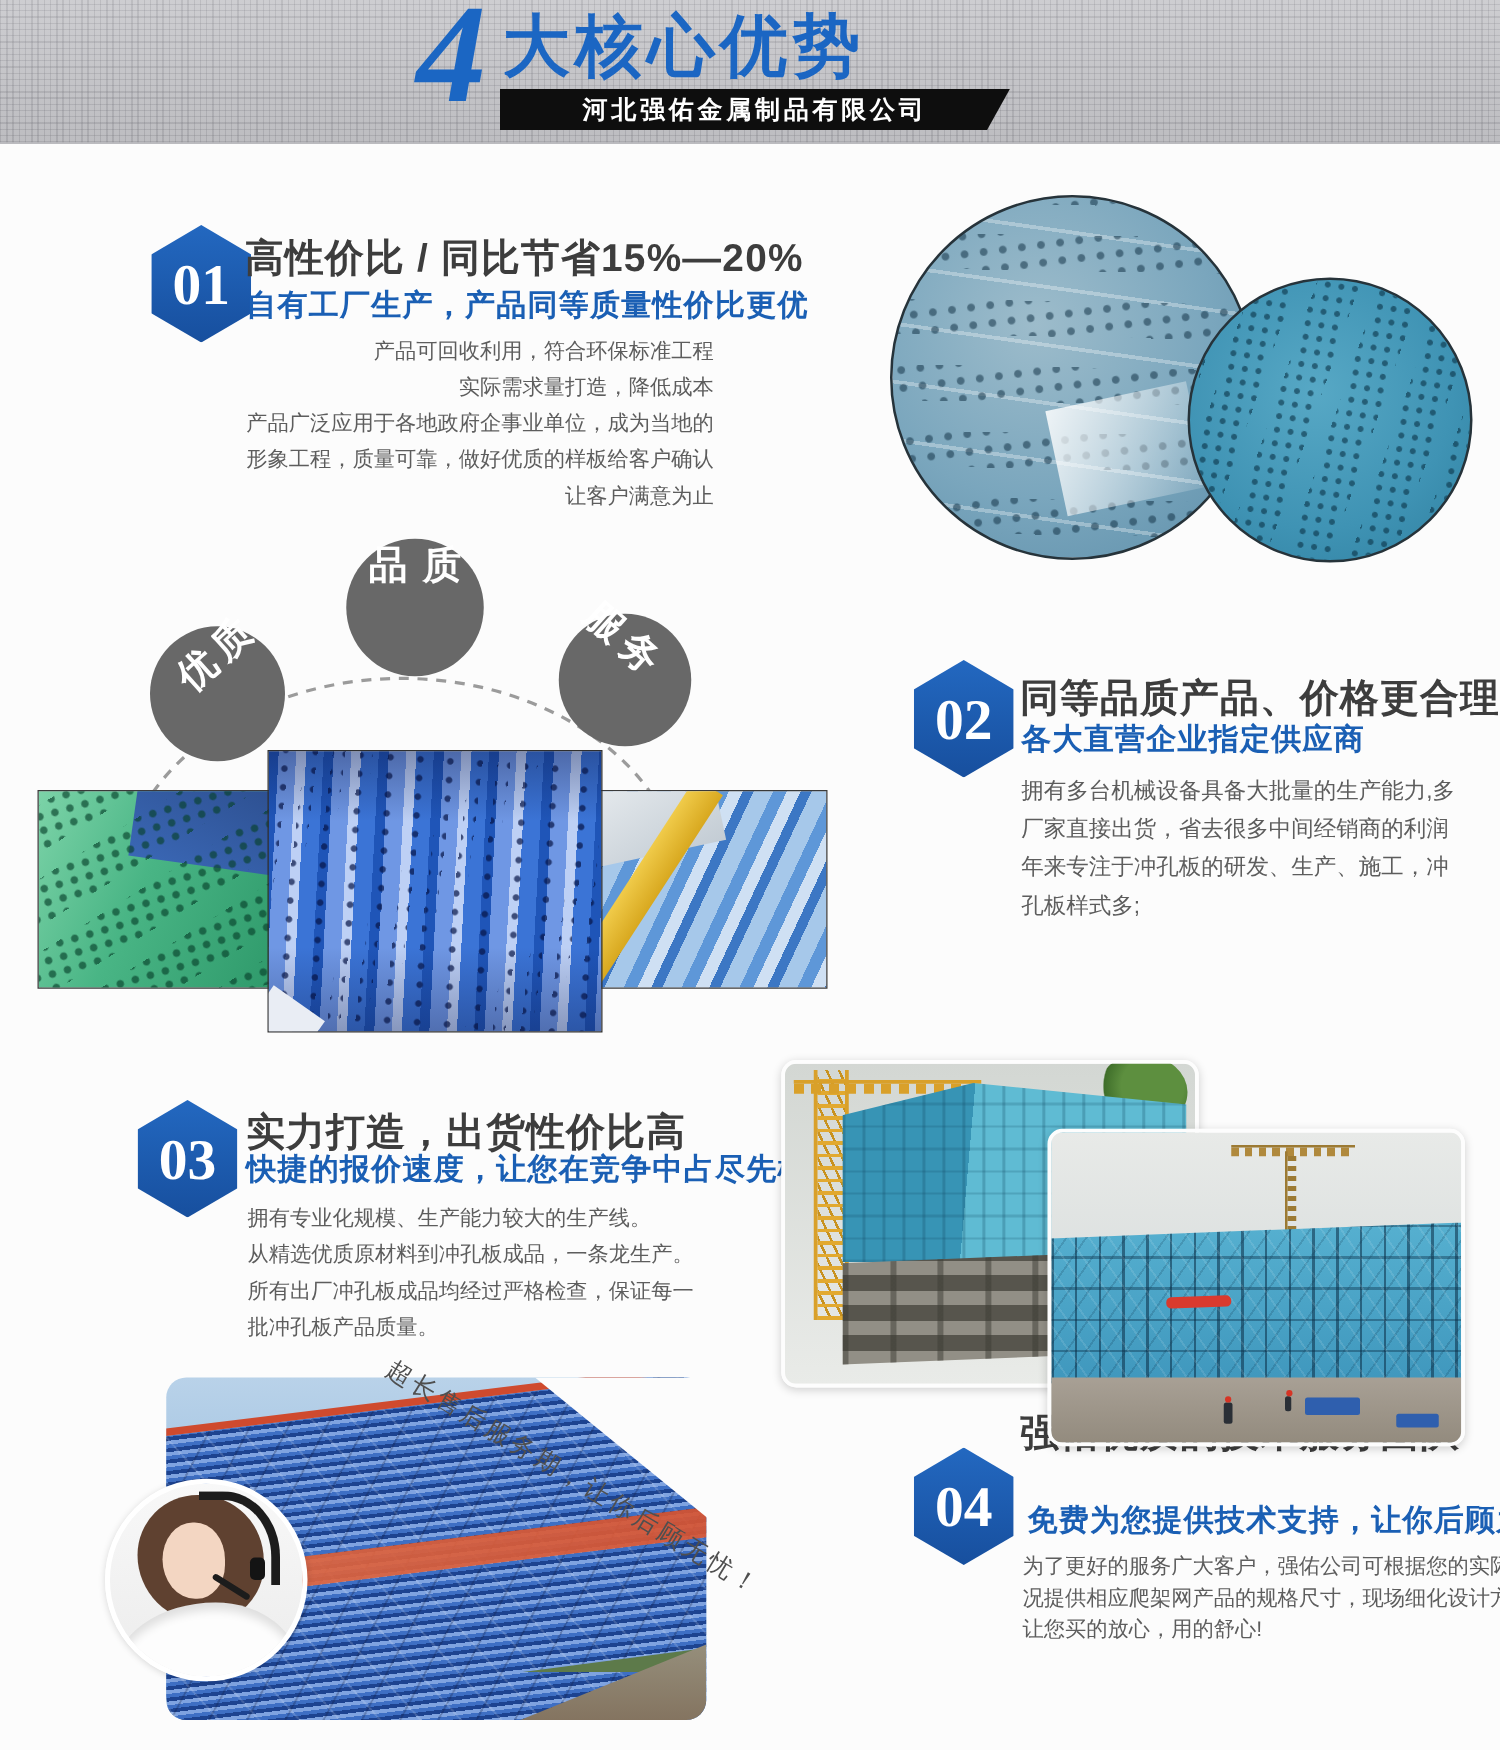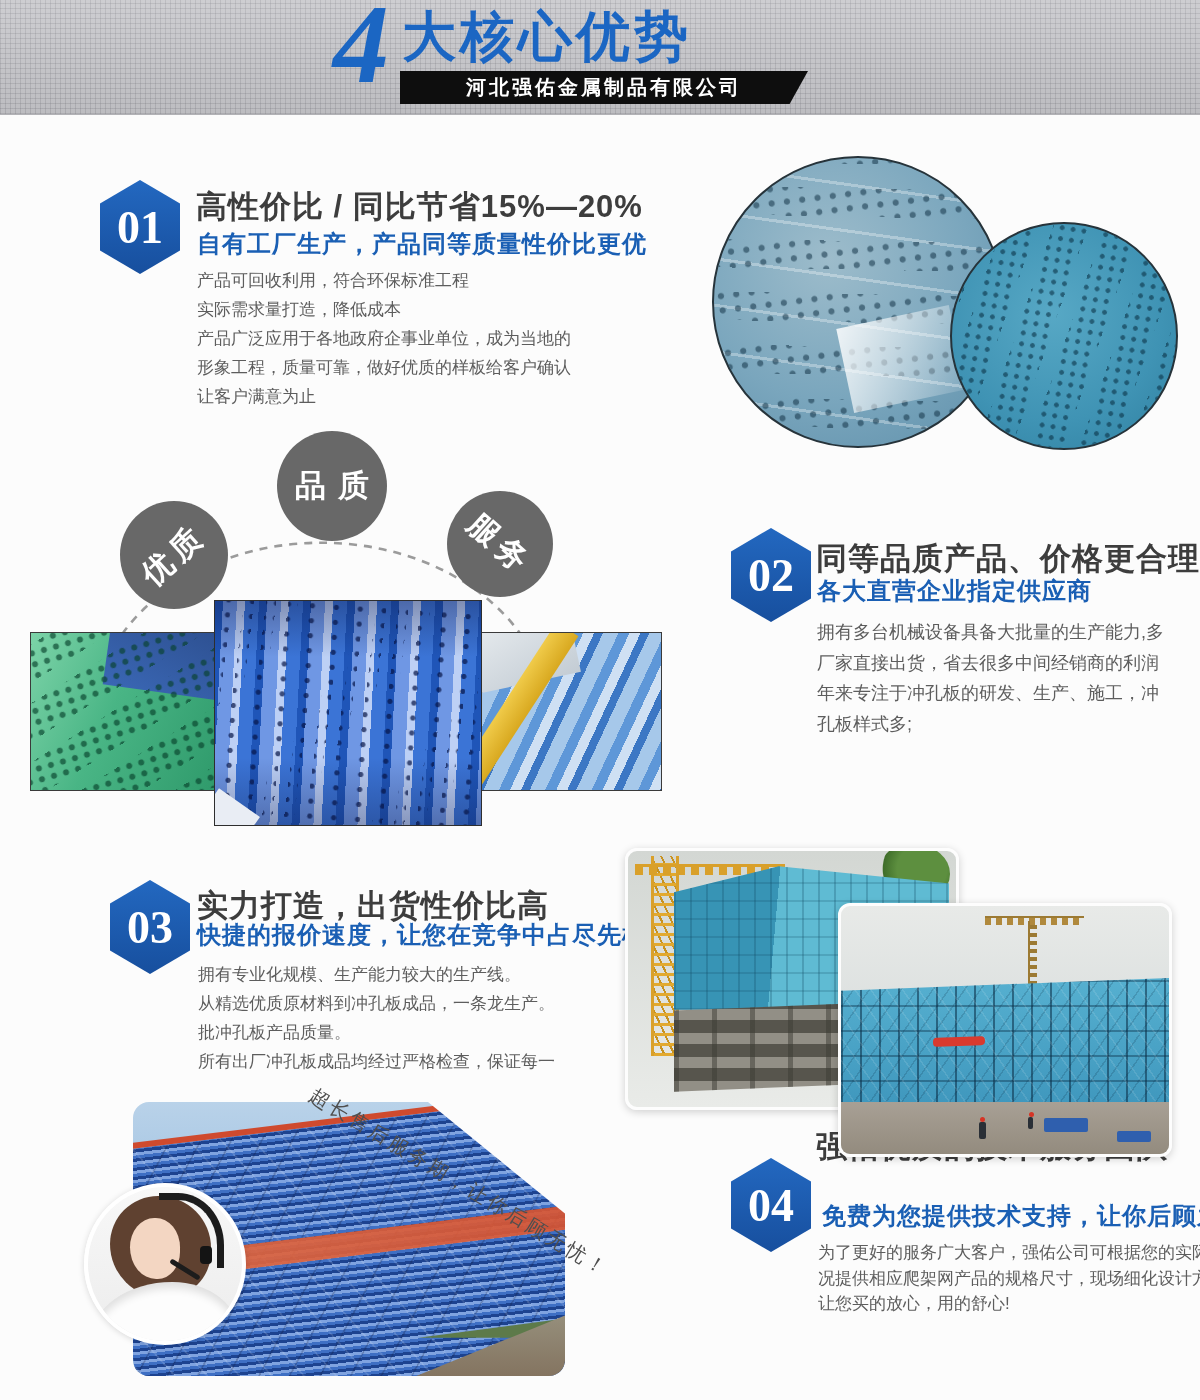--- a/index.html
+++ b/index.html
@@ -56,21 +56,21 @@
     transform:rotate(-12deg);}
   .circ-small{left:950px;top:222px;width:224px;height:224px;z-index:2;
     background:radial-gradient(circle at 45% 40%,#57a8c5 0%,#3f93b4 60%,#2f7f9f 100%);}
   .circ-small .dots{position:absolute;inset:0;
     background-image:radial-gradient(circle,rgba(10,50,70,.6) 1.8px,transparent 2.5px);
     background-size:10px 10px;transform:rotate(9deg) scale(1.1);
     -webkit-mask-image:repeating-linear-gradient(100deg,#000 0 30px,transparent 30px 44px);
             mask-image:repeating-linear-gradient(100deg,#000 0 30px,transparent 30px 44px);}
 
   
-  .qcirc{position:absolute;border-radius:50%;background:#686868;display:flex;align-items:center;
+  .qcirc{position:absolute;border-radius:50%;background:#686868;display:flex;align-items:flex-start;
     justify-content:center;color:#fff;font-weight:bold;font-size:31px;z-index:2;}
   .qc-top{left:277px;top:431px;width:110px;height:110px;letter-spacing:12px;text-indent:12px;}
   .qc-left{left:120px;top:501px;width:108px;height:108px;}
   .qc-left span{transform:rotate(-42deg);letter-spacing:6px;}
   .qc-right{left:447px;top:491px;width:106px;height:106px;}
   .qc-right span{transform:rotate(42deg);letter-spacing:6px;}
   .qarc{position:absolute;left:85px;top:415px;width:500px;height:260px;z-index:1;}
 
   
   .photo{position:absolute;overflow:hidden;}
@@ -193,26 +193,26 @@
 <div class="page">
 
   <div class="header-band">
     <div class="big-four">4</div>
     <div class="header-title">大核心优势</div>
     <div class="company-banner">
       <span>河北强佑金属制品有限公司</span>
     </div>
   </div>
 
-  <div class="hex" style="left:100px;top:180px;justify-content:center;">
+  <div class="hex" style="left:121px;top:180px;justify-content:center;">
     <span>01</span>
   </div>
   <div class="sec-title" style="left:196px;top:186px;">高性价比 / 同比节省15%—20%</div>
   <div class="sec-sub" style="left:197px;top:228px;">自有工厂生产，产品同等质量性价比更优</div>
-  <div class="sec-body" style="left:197px;top:266px;">
+  <div class="sec-body" style="left:197px;top:266px;text-align:right;">
     <div>产品可回收利用，符合环保标准工程</div>
     <div>实际需求量打造，降低成本</div>
     <div>产品广泛应用于各地政府企事业单位，成为当地的</div>
     <div>形象工程，质量可靠，做好优质的样板给客户确认</div>
     <div>让客户满意为止</div>
   </div>
 
   <div class="circ circ-large">
     <div class="dots"></div>
     <div class="glare"></div>
@@ -261,22 +261,22 @@
   </div>
 
   <div class="hex" style="left:110px;top:880px;">
     <span>03</span>
   </div>
   <div class="sec-title" style="left:197px;top:885px;">实力打造，出货性价比高</div>
   <div class="sec-sub" style="left:197px;top:919px;">快捷的报价速度，让您在竞争中占尽先机</div>
   <div class="sec-body" style="left:198px;top:960px;">
     <div>拥有专业化规模、生产能力较大的生产线。</div>
     <div>从精选优质原材料到冲孔板成品，一条龙生产。</div>
+    <div>所有出厂冲孔板成品均经过严格检查，保证每一</div>
     <div>批冲孔板产品质量。</div>
-    <div>所有出厂冲孔板成品均经过严格检查，保证每一</div>
   </div>
 
   <div class="photo ph-round p-build">
     <div class="tree"></div>
     <div class="crane-mast"></div>
     <div class="crane-boom"></div>
     <div class="bldg"></div>
     <div class="floors"></div>
   </div>
   <div class="photo ph-round p-mesh">

